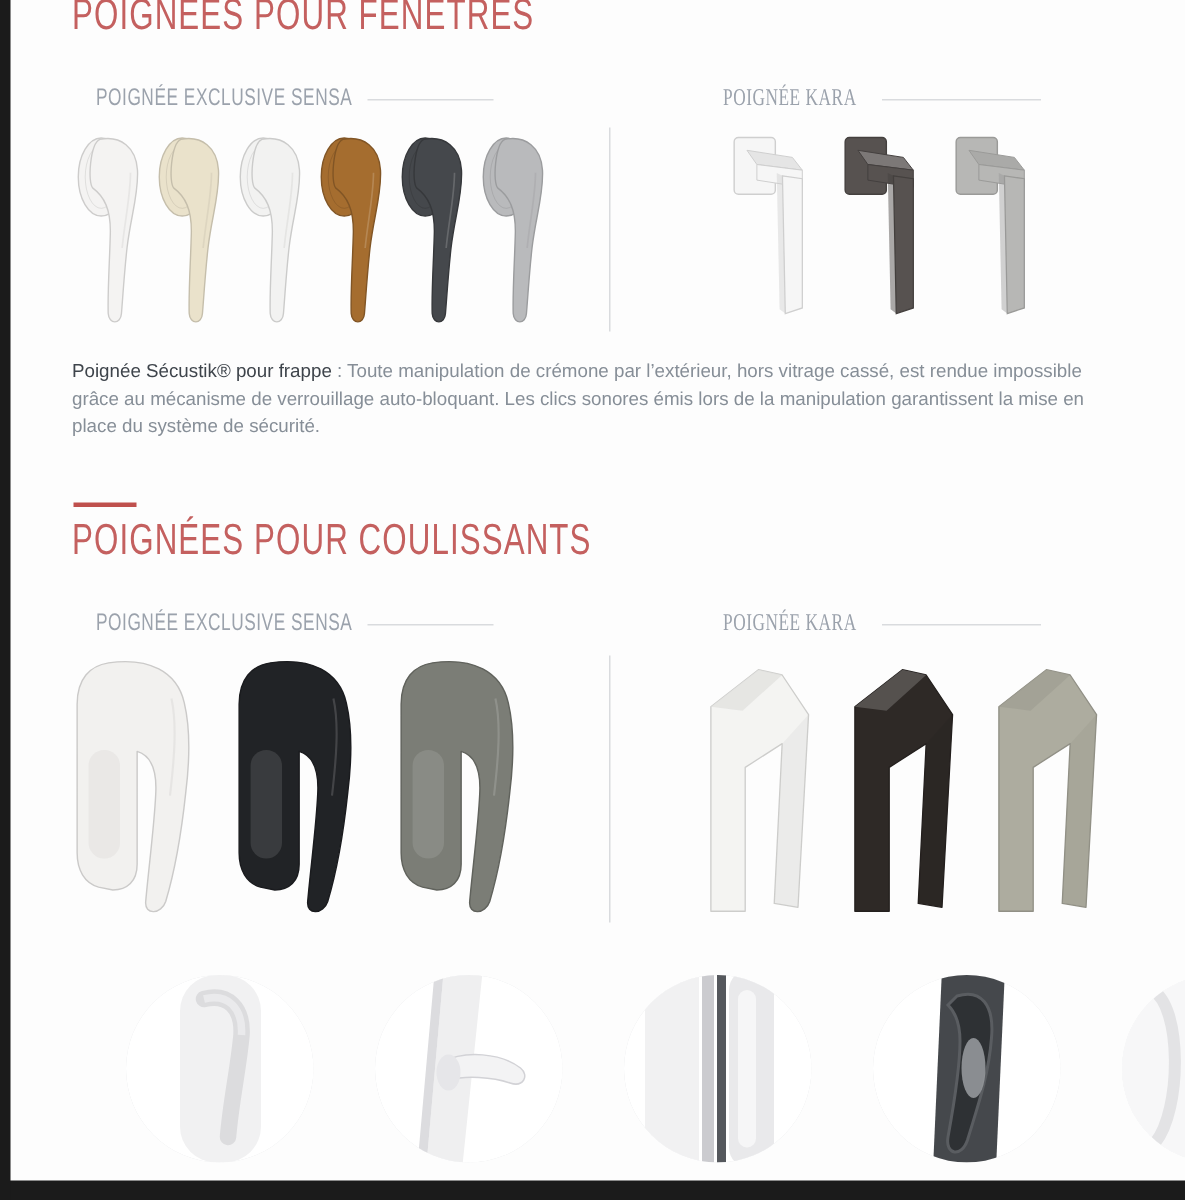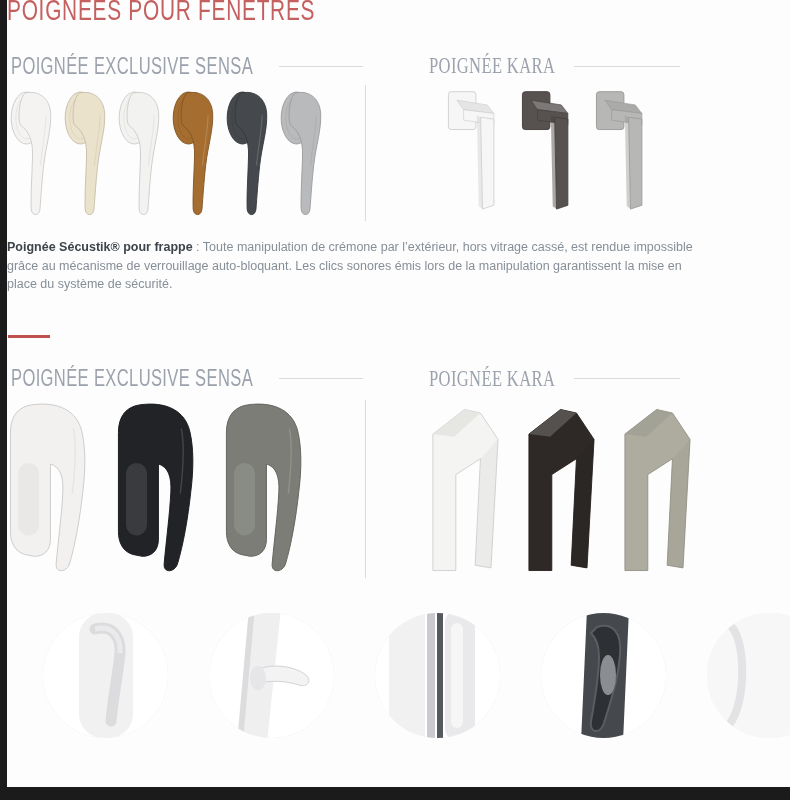--- a/index.html
+++ b/index.html
@@ -1,47 +1,47 @@
 <!DOCTYPE html>
 <html><head>
 <meta charset="utf-8">
 <style>
   html,body{margin:0;padding:0;}
   body{font-family:"Liberation Sans", sans-serif; background:#e9e9e9;}
   .page{position:relative; width:790px; height:800px; background:#fdfdfd; overflow:hidden;}
   .left-bar{position:absolute; left:0; top:0; width:7px; height:800px; background:#1b1b1b; z-index:6;}
   .bottom-bar{position:absolute; left:0; bottom:0; width:790px; height:13px; background:#1b1b1b; z-index:5;}
-  .content{position:absolute; left:7px; top:0; width:783px; height:800px; padding-right:30px; box-sizing:border-box;}
+  .content{position:absolute; left:7px; top:0; width:783px; height:800px; padding-left:41px; padding-right:30px; box-sizing:border-box;}
 
   h1.sec-title{margin:0; font-size:29px; font-weight:400; color:#c4605f; letter-spacing:1px; white-space:nowrap; line-height:1.05;}
   .cond{display:inline-block; transform:scaleX(0.72); transform-origin:0 50%; white-space:nowrap;}
   .sec1 h1{margin-top:-5px;}
   .overline{width:42px; height:3px; background:#bf504d; margin:42px 0 7px 1px;}
 
   .panels{position:relative; display:flex; margin-top:30px;}
   .panel.left{width:358px; flex:none;}
   .panel.right{flex:1; padding-left:60px;font-family:Liberation Serif, serif;}
   .phead{display:flex; align-items:center; margin-bottom:9px; height:22px;}
-  .phead h2{margin:4px; font-size:23px; font-weight:400; color:#9ba2ac; letter-spacing:0.5px;}
+  .phead h2{margin:16px; font-size:16px; font-weight:400; color:#9ba2ac; letter-spacing:0.5px;}
   .rule{height:1px; background:#d9dbde; flex:none; margin-left:10px;}
   .panel.left .rule{width:84px;}
   .panel.right .rule{width:106px;}
   .vdiv{position:absolute; left:358px; width:1px; background:#d9dbde;}
   .sec1 .vdiv{top:30px; height:136px;}
   .sec2 .vdiv{top:32px; height:178px;}
 
   .hrow{display:flex; align-items:flex-start;}
   .sec1 .panel.left .hrow{gap:2px; height:142px;}
   .sec1 .panel.right .hrow{gap:4px; padding-left:14px; height:142px;}
   .sec2 .panel.left .hrow{gap:8px; margin-left:-8px; height:188px;}
   .sec2 .panel.right .hrow{gap:8px; height:182px;}
   .handle{flex:none; line-height:0;}
 
   .caption{margin:10px 0 0 0; font-size:12.5px; line-height:1.45; color:#868e97; max-width:705px;}
-  .caption b{color:#3e444b; font-weight:700;}
+  .caption b{color:#3e444b; font-weight:400;}
   .sec2 .caption{margin-top:8px;}
 
   .thumbs{display:flex; margin-top:26px; margin-left:36px; gap:41px;}
   .thumb{flex:none; width:125px; height:125px; border-radius:50%; overflow:hidden; background:#ffffff;
          box-shadow:inset 0 0 0 1px rgba(220,222,226,0.55); line-height:0;}
 </style>
 </head>
 <body>
 
 <div class="page">
@@ -136,20 +136,21 @@
     </svg></div>
             </div>
         </div>
       </div>
 
       <p class="caption"><b>Poignée Sécustik® pour frappe</b><span> : Toute manipulation de crémone par l’extérieur, hors vitrage cassé, est rendue impossible grâce au mécanisme de verrouillage auto-bloquant. Les clics sonores émis lors de la manipulation garantissent la mise en place du système de sécurité.</span></p>
     </section>
 
     <section class="sec2">
       <div class="overline"></div>
+      <h1 class="sec-title"><span class="cond">POIGNÉES POUR COULISSANTS</span></h1>
 
       <div class="panels">
         <div class="panel left">
           <div class="phead">
             <h2><span class="cond fit" style="margin-right: -82.32px;">POIGNÉE EXCLUSIVE SENSA</span></h2>
             <span class="rule"></span>
           </div>
           <div class="hrow">
               <div class="handle">
     <svg width="100" height="188" viewBox="0 0 105 195" xmlns="http://www.w3.org/2000/svg">

